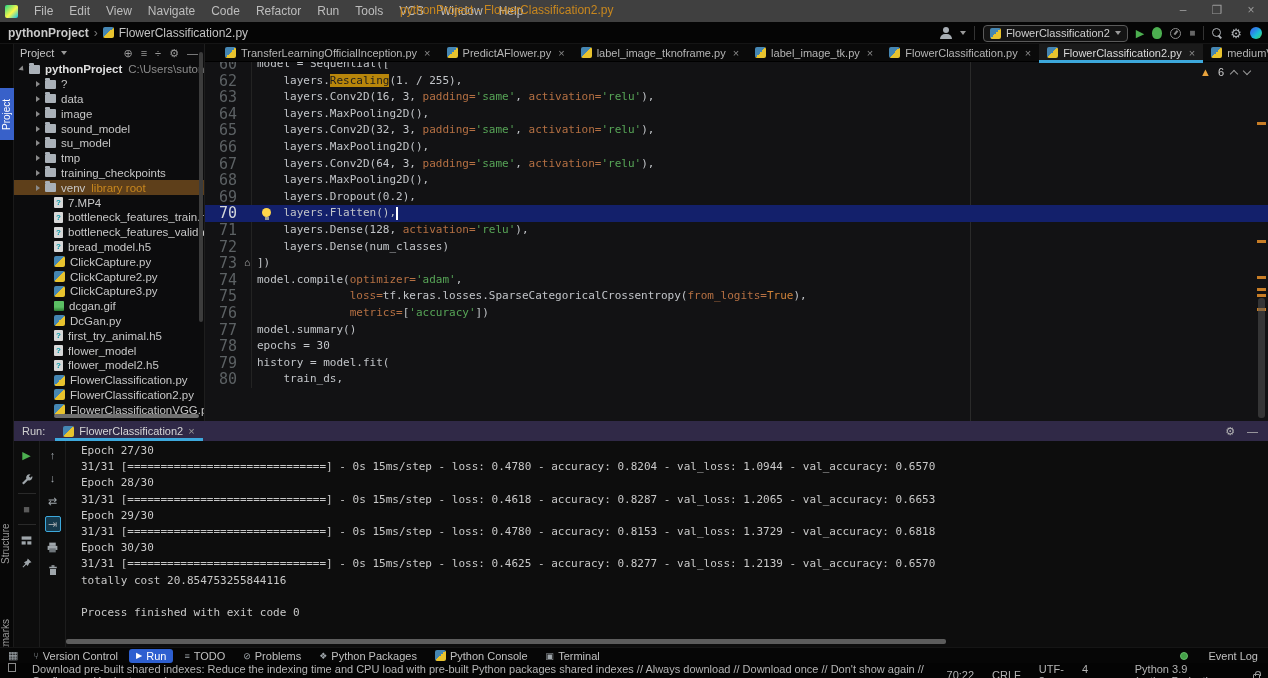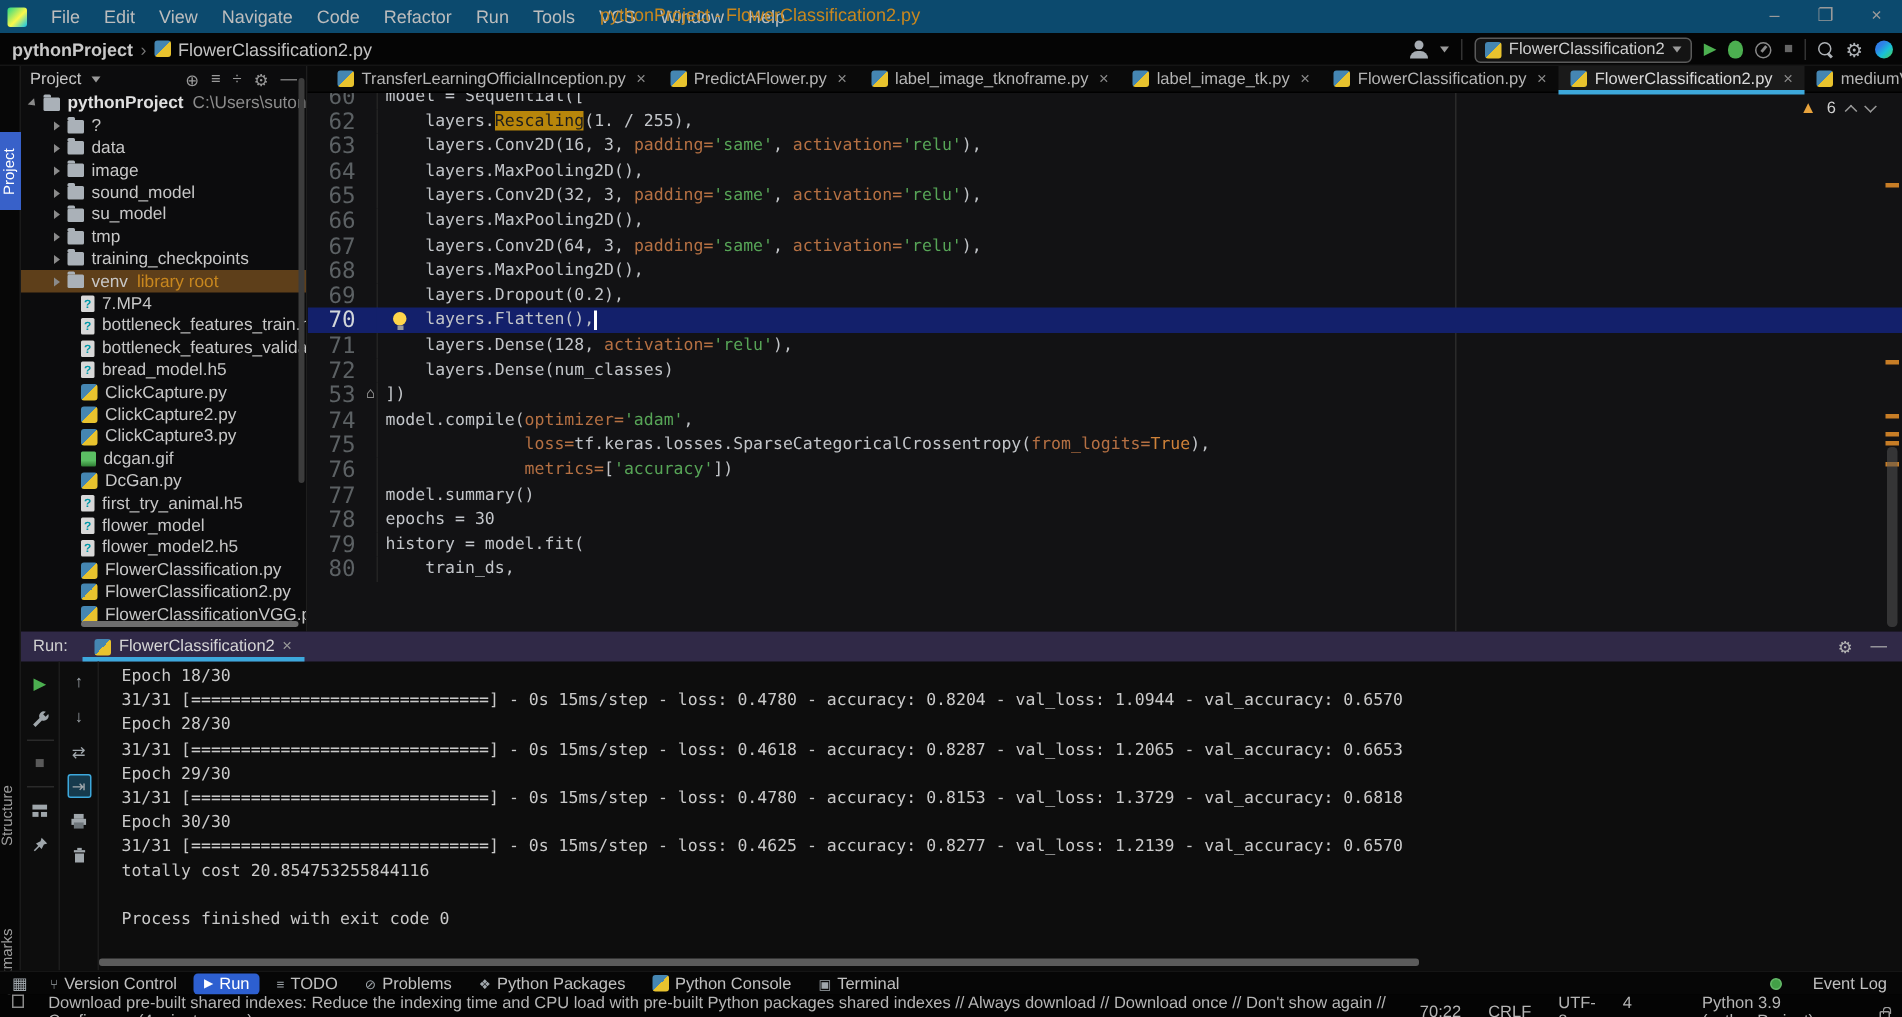--- a/index.html
+++ b/index.html
@@ -1,20 +1,20 @@
 <!DOCTYPE html>
 <html><head>
 <meta charset="utf-8">
 <style>
   * { margin:0; padding:0; box-sizing:border-box; }
   html,body { width:1268px; height:678px; overflow:hidden; background:#000; }
   body { font-family:"Liberation Sans", sans-serif; font-size:12px; color:#c2c2c2; position:relative; }
 
   
-  #titlebar { position:absolute; left:0; top:0; width:1268px; height:22px; background:#0c4a6e; display:flex; align-items:center; }
+  #titlebar { position:absolute; left:0; top:0; width:1268px; height:22px; background:#404040; display:flex; align-items:center; }
   .app-icon { width:13px; height:13px; margin:0 8px 0 5px; border-radius:2px; background:linear-gradient(135deg,#21d789 0%,#fcf84a 55%,#07c3f2 100%); }
   .menu-item { padding:0 8px; color:#bdbdbd; font-size:12px; cursor:default; }
   #win-title { position:absolute; left:400px; top:3px; color:#c8871e; font-size:12px; }
   #win-controls { position:absolute; right:0; top:0; display:flex; }
   #win-controls span { width:34px; height:22px; text-align:center; line-height:20px; color:#9a9a9a; font-size:12px; }
 
   
   #toolbar { position:absolute; left:0; top:22px; width:1268px; height:22px; background:#050505; display:flex; align-items:center; border-bottom:1px solid #151515; }
   #breadcrumbs { display:flex; align-items:center; padding-left:8px; gap:5px; }
   .crumb-root { font-weight:bold; color:#c9c9c9; }
@@ -394,21 +394,21 @@
         </div>
         <div class="code-line">
           <span class="ln">71</span>
           <pre><span>    layers.Dense(</span><span class="tok-num">128</span><span>, </span><span class="tok-kw">activation=</span><span class="tok-s">'relu'</span><span>),</span></pre>
         </div>
         <div class="code-line">
           <span class="ln">72</span>
           <pre><span>    layers.Dense(num_classes)</span></pre>
         </div>
         <div class="code-line">
-          <span class="ln">53</span>
+          <span class="ln">73</span>
           <span class="fold-home">⌂</span>
           <pre><span>])</span></pre>
         </div>
         <div class="code-line">
           <span class="ln">74</span>
           <pre><span>model.compile(</span><span class="tok-kw">optimizer=</span><span class="tok-s">'adam'</span><span>,</span></pre>
         </div>
         <div class="code-line">
           <span class="ln">75</span>
           <pre><span>              </span><span class="tok-kw">loss=</span><span>tf.keras.losses.SparseCategoricalCrossentropy(</span><span class="tok-kw">from_logits=</span><span class="tok-k">True</span><span>),</span></pre>
@@ -502,21 +502,21 @@
     </span>
     <span class="rt-ico">
       <svg width="12" height="13" viewBox="0 0 16 16">
           <rect x="3" y="3" width="10" height="2" fill="#9fa6ab"></rect>
           <rect x="4" y="6" width="8" height="8" fill="#9fa6ab"></rect>
           <rect x="6" y="1" width="4" height="2" fill="#9fa6ab"></rect>
         </svg>
     </span>
   </div>
   <div id="run-output">
-      <div class="out-line">Epoch 18/30</div>
+      <div class="out-line">Epoch 27/30</div>
       <div class="out-line">31/31 [==============================] - 0s 15ms/step - loss: 0.4780 - accuracy: 0.8204 - val_loss: 1.0944 - val_accuracy: 0.6570</div>
       <div class="out-line">Epoch 28/30</div>
       <div class="out-line">31/31 [==============================] - 0s 15ms/step - loss: 0.4618 - accuracy: 0.8287 - val_loss: 1.2065 - val_accuracy: 0.6653</div>
       <div class="out-line">Epoch 29/30</div>
       <div class="out-line">31/31 [==============================] - 0s 15ms/step - loss: 0.4780 - accuracy: 0.8153 - val_loss: 1.3729 - val_accuracy: 0.6818</div>
       <div class="out-line">Epoch 30/30</div>
       <div class="out-line">31/31 [==============================] - 0s 15ms/step - loss: 0.4625 - accuracy: 0.8277 - val_loss: 1.2139 - val_accuracy: 0.6570</div>
       <div class="out-line">totally cost 20.854753255844116</div>
       <div class="out-line">&nbsp;</div>
       <div class="out-line">Process finished with exit code 0</div>

